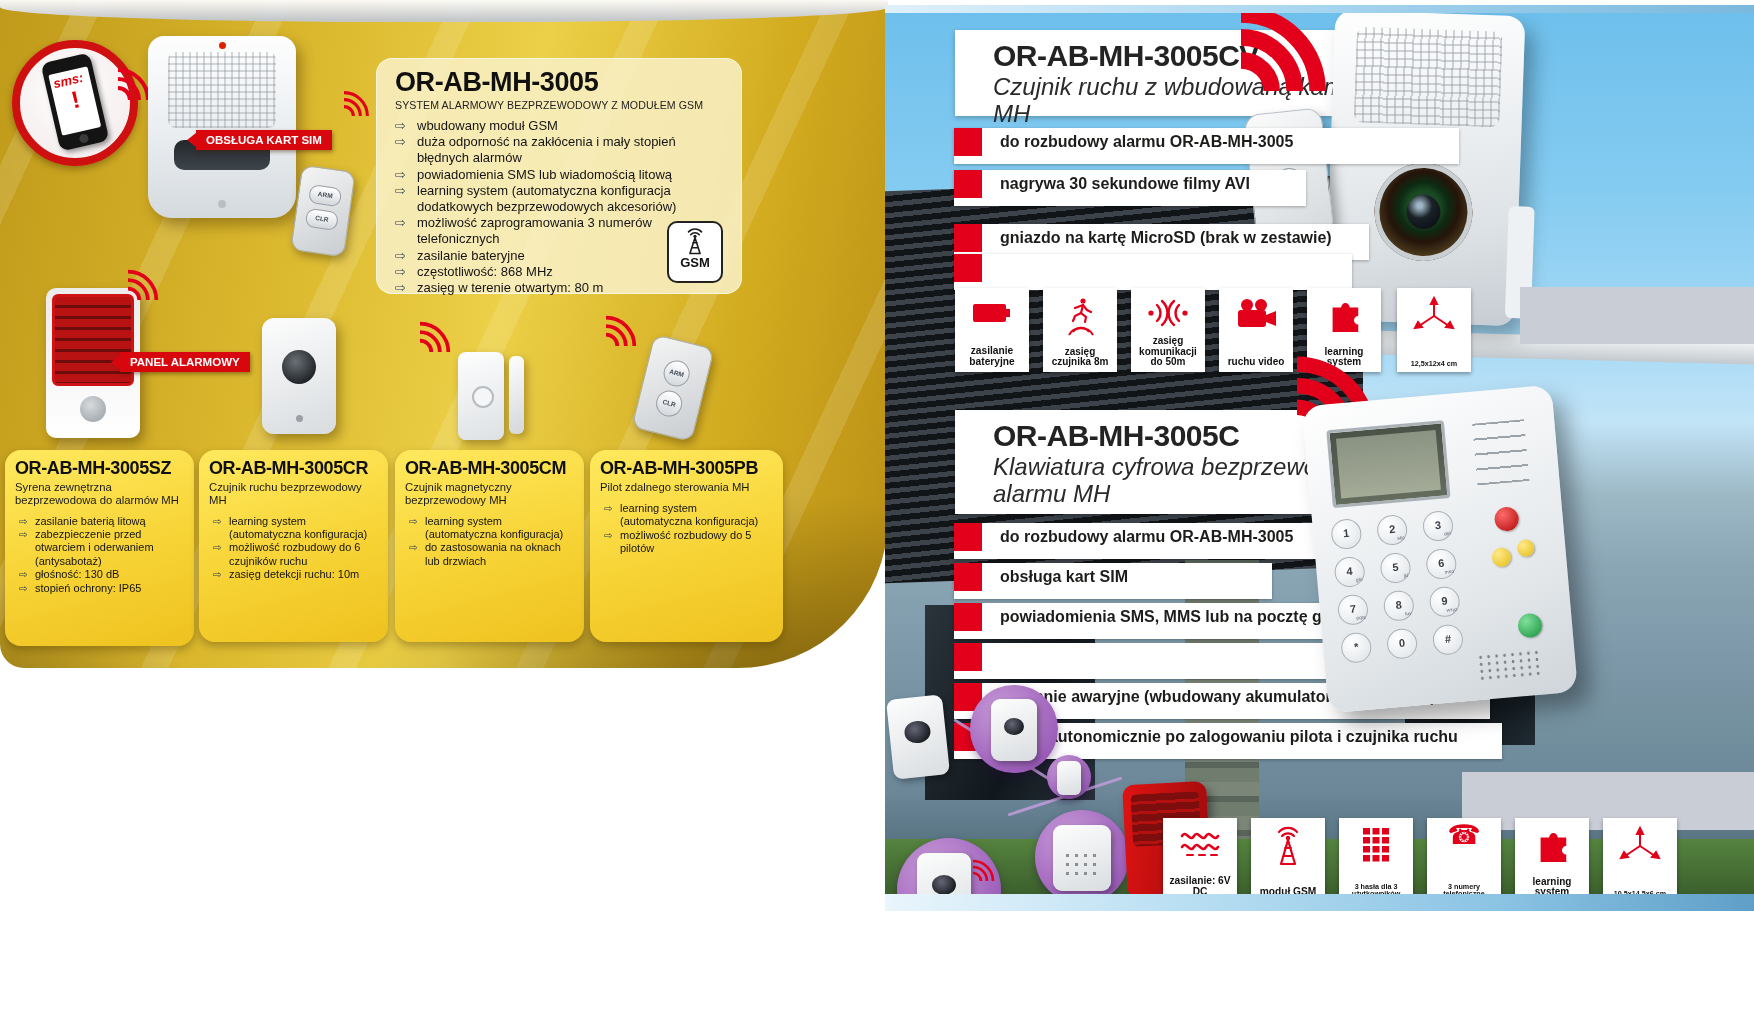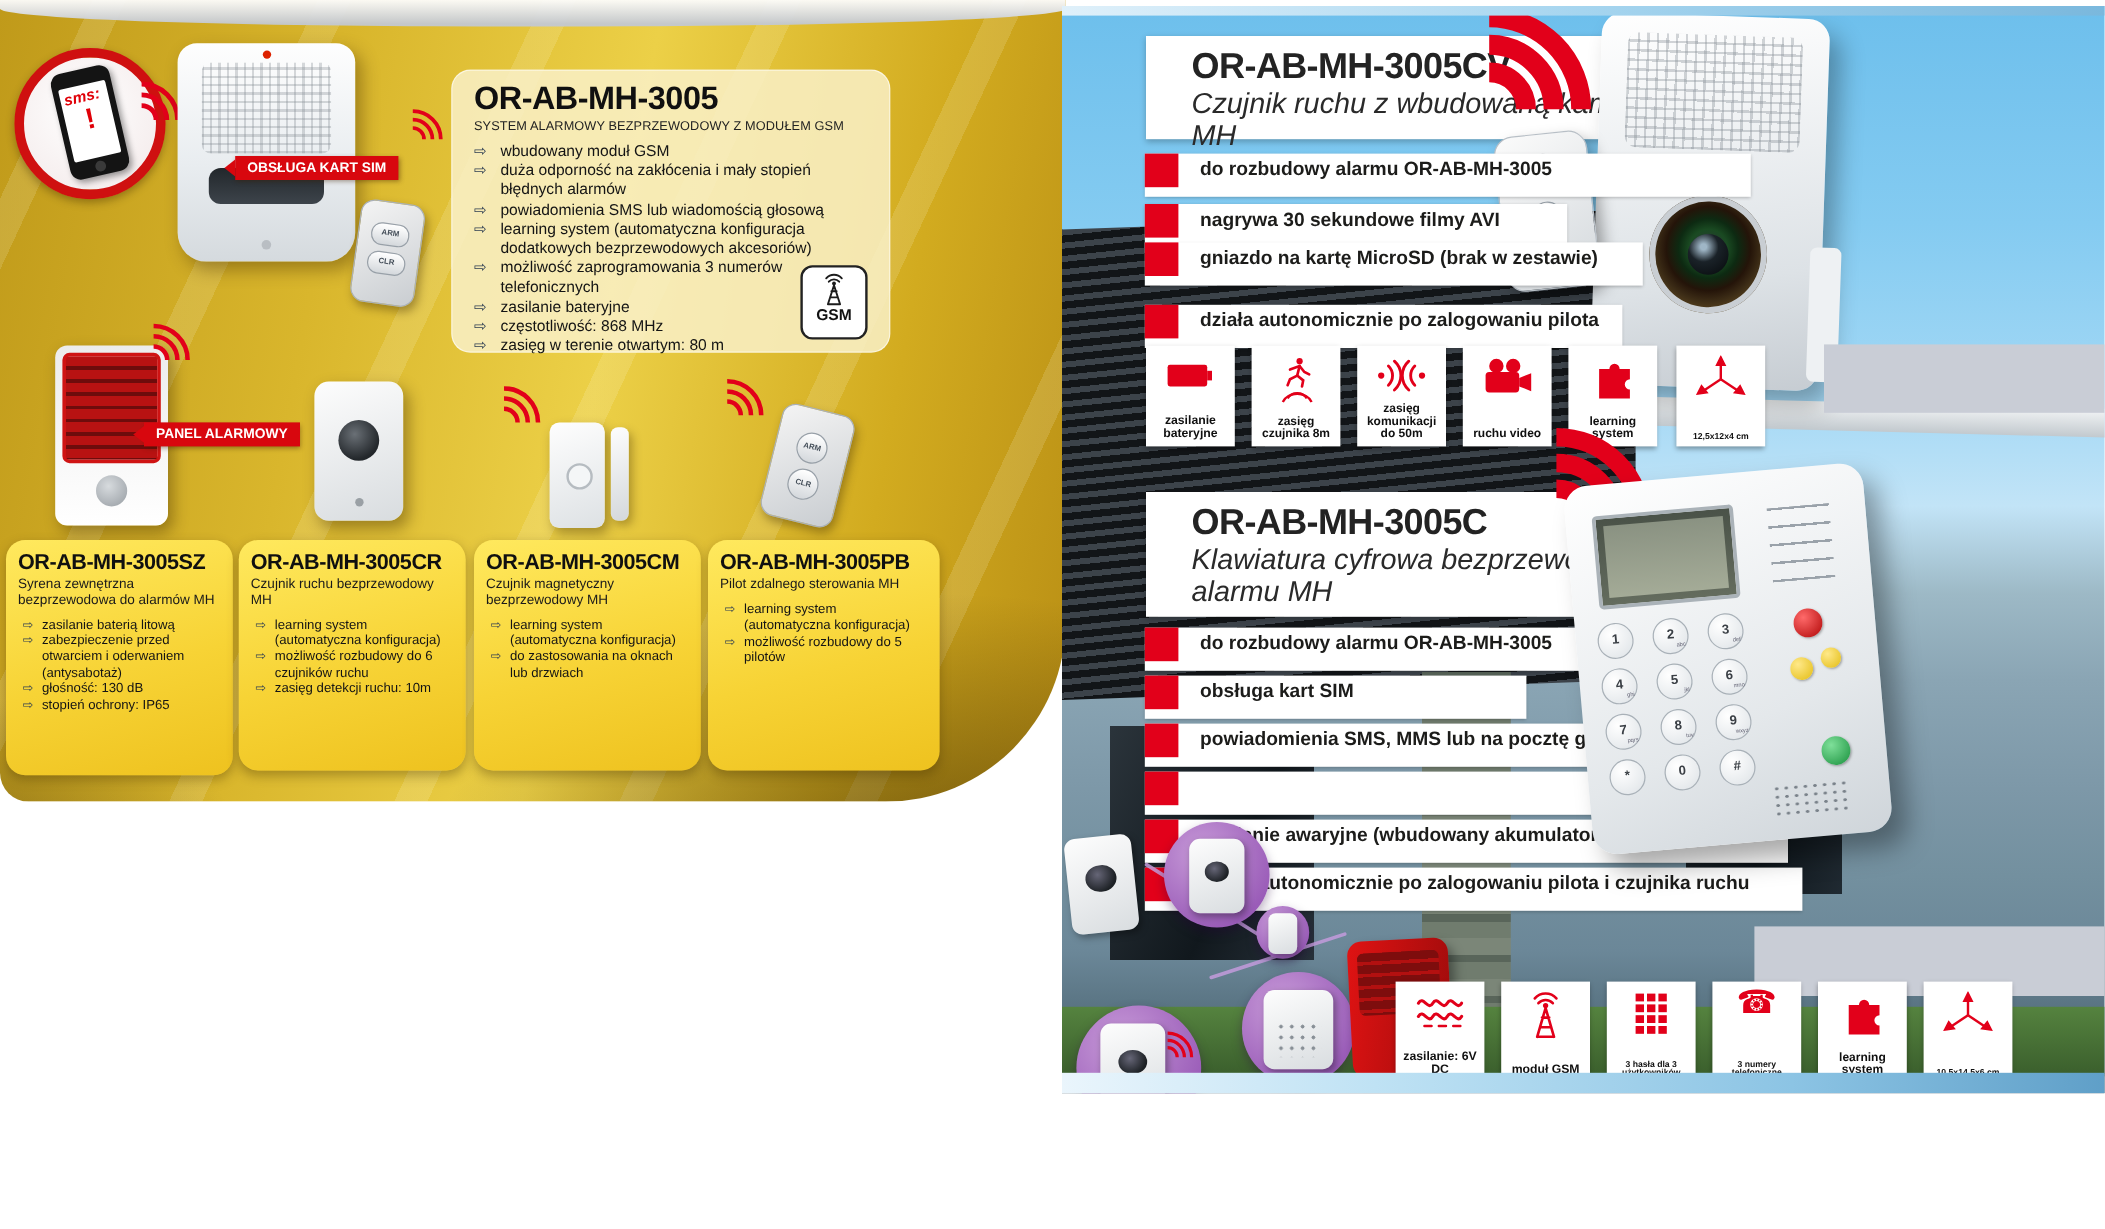--- a/index.html
+++ b/index.html
@@ -230,21 +230,21 @@
       <div class="feat">
           <span class="arr">⇨</span>
           <span>wbudowany moduł GSM</span>
         </div>
       <div class="feat">
           <span class="arr">⇨</span>
           <span style="max-width:300px">duża odporność na zakłócenia i mały stopień błędnych alarmów</span>
         </div>
       <div class="feat">
           <span class="arr">⇨</span>
-          <span>powiadomienia SMS lub wiadomością głosową</span>
+          <span>powiadomienia SMS lub wiadomością litową</span>
         </div>
       <div class="feat">
           <span class="arr">⇨</span>
           <span style="max-width:280px">learning system (automatyczna konfiguracja dodatkowych bezprzewodowych akcesoriów)</span>
         </div>
       <div class="feat">
           <span class="arr">⇨</span>
           <span style="max-width:250px">możliwość zaprogramowania 3 numerów telefonicznych</span>
         </div>
       <div class="feat">
@@ -418,27 +418,26 @@
     <div class="graybox" style="left:635px;top:282px;width:234px;height:57px"></div>
 
     <div class="rbar" style="top:123px;width:505px">
       <span class="sq"></span>
         <span class="txt">do rozbudowy alarmu OR-AB-MH-3005</span>
       </div>
     <div class="rbar" style="top:165px;width:352px">
       <span class="sq"></span>
         <span class="txt">nagrywa 30 sekundowe filmy AVI</span>
       </div>
-    <div class="rbar" style="top:197px;width:415px">
+    <div class="rbar" style="top:219px;width:415px">
       <span class="sq"></span>
         <span class="txt">gniazdo na kartę MicroSD (brak w zestawie)</span>
       </div>
     <div class="rbar" style="top:249px;width:398px">
       <span class="sq"></span>
-        <span class="txt">działa autonomicznie po zalogowaniu pilota</span>
       </div>
 
     <div class="tile" style="left:70px;top:283px">
       <svg width="44" height="34" viewBox="0 0 44 34">
           <rect x="3" y="8" width="33" height="18" rx="2" fill="#e2001a"></rect>
           <rect x="36" y="13" width="4" height="8" fill="#e2001a"></rect>
         </svg>
       <span class="lbl lg">zasilanie bateryjne</span>
     </div>
     <div class="tile" style="left:158px;top:283px">

